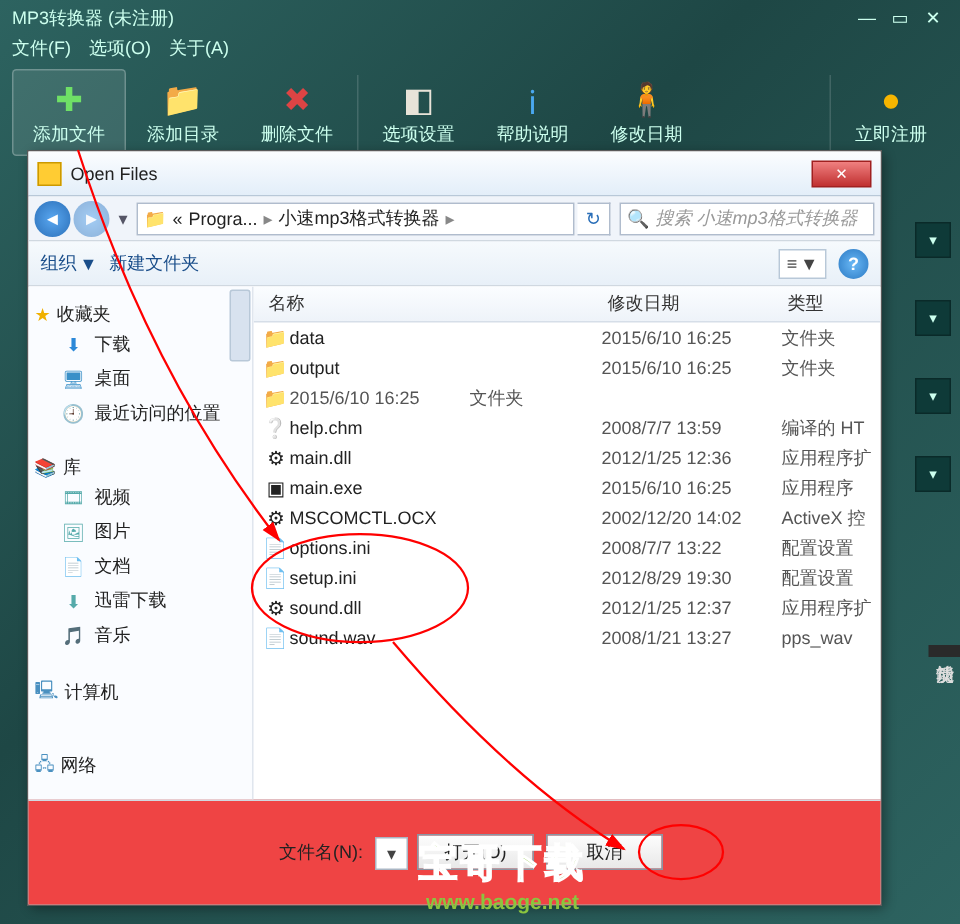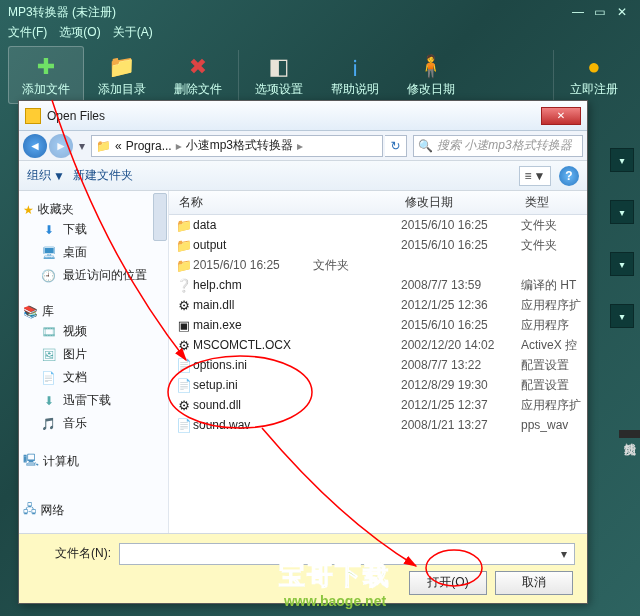--- a/index.html
+++ b/index.html
@@ -57,21 +57,21 @@
   .colhdr{height:24px;background:linear-gradient(#fbfdff,#eef3f9);border-bottom:1px solid #d6dee8;display:flex;align-items:center;padding-left:6px;}
   .colhdr>div{padding:0 4px;color:#333;}
   .c-name{width:226px;} .c-date{width:120px;} .c-type{flex:1;}
   .rows{flex:1;overflow:hidden;}
   .row{height:20px;display:flex;align-items:center;padding-left:6px;}
   .row .ic{width:18px;display:flex;align-items:center;justify-content:center;font-size:13px;}
   .row .nm{width:208px;}
   .row .dt{width:120px;color:#555;}
   .row .tp{flex:1;color:#555;}
 
-  .bottom{height:70px;border-top:1px solid #d0d8e0;background:#fef9c3;display:flex;flex-direction:column;justify-content:center;gap:6px;padding:22px 12px;}
+  .bottom{height:70px;border-top:1px solid #d0d8e0;background:#ef4444;display:flex;flex-direction:row;justify-content:center;gap:6px;padding:22px 12px;}
   .fn-row{display:flex;align-items:center;gap:8px;}
   .fn-label{width:80px;text-align:right;}
   .fn-combo{flex:1;height:22px;border:1px solid #aab6c4;background:#fff;display:flex;align-items:center;justify-content:flex-end;padding:0 2px;}
   .fn-combo .drop{width:16px;height:100%;display:flex;align-items:center;justify-content:center;color:#444;}
   .btnrow{display:flex;justify-content:flex-end;gap:8px;padding-right:2px;}
   .wbtn{width:78px;height:24px;border:1px solid #8a96a4;background:linear-gradient(#fdfdfd,#e8e8e8);display:flex;align-items:center;justify-content:center;}
 
   
   svg.anno{position:absolute;left:0;top:0;pointer-events:none;}
 

